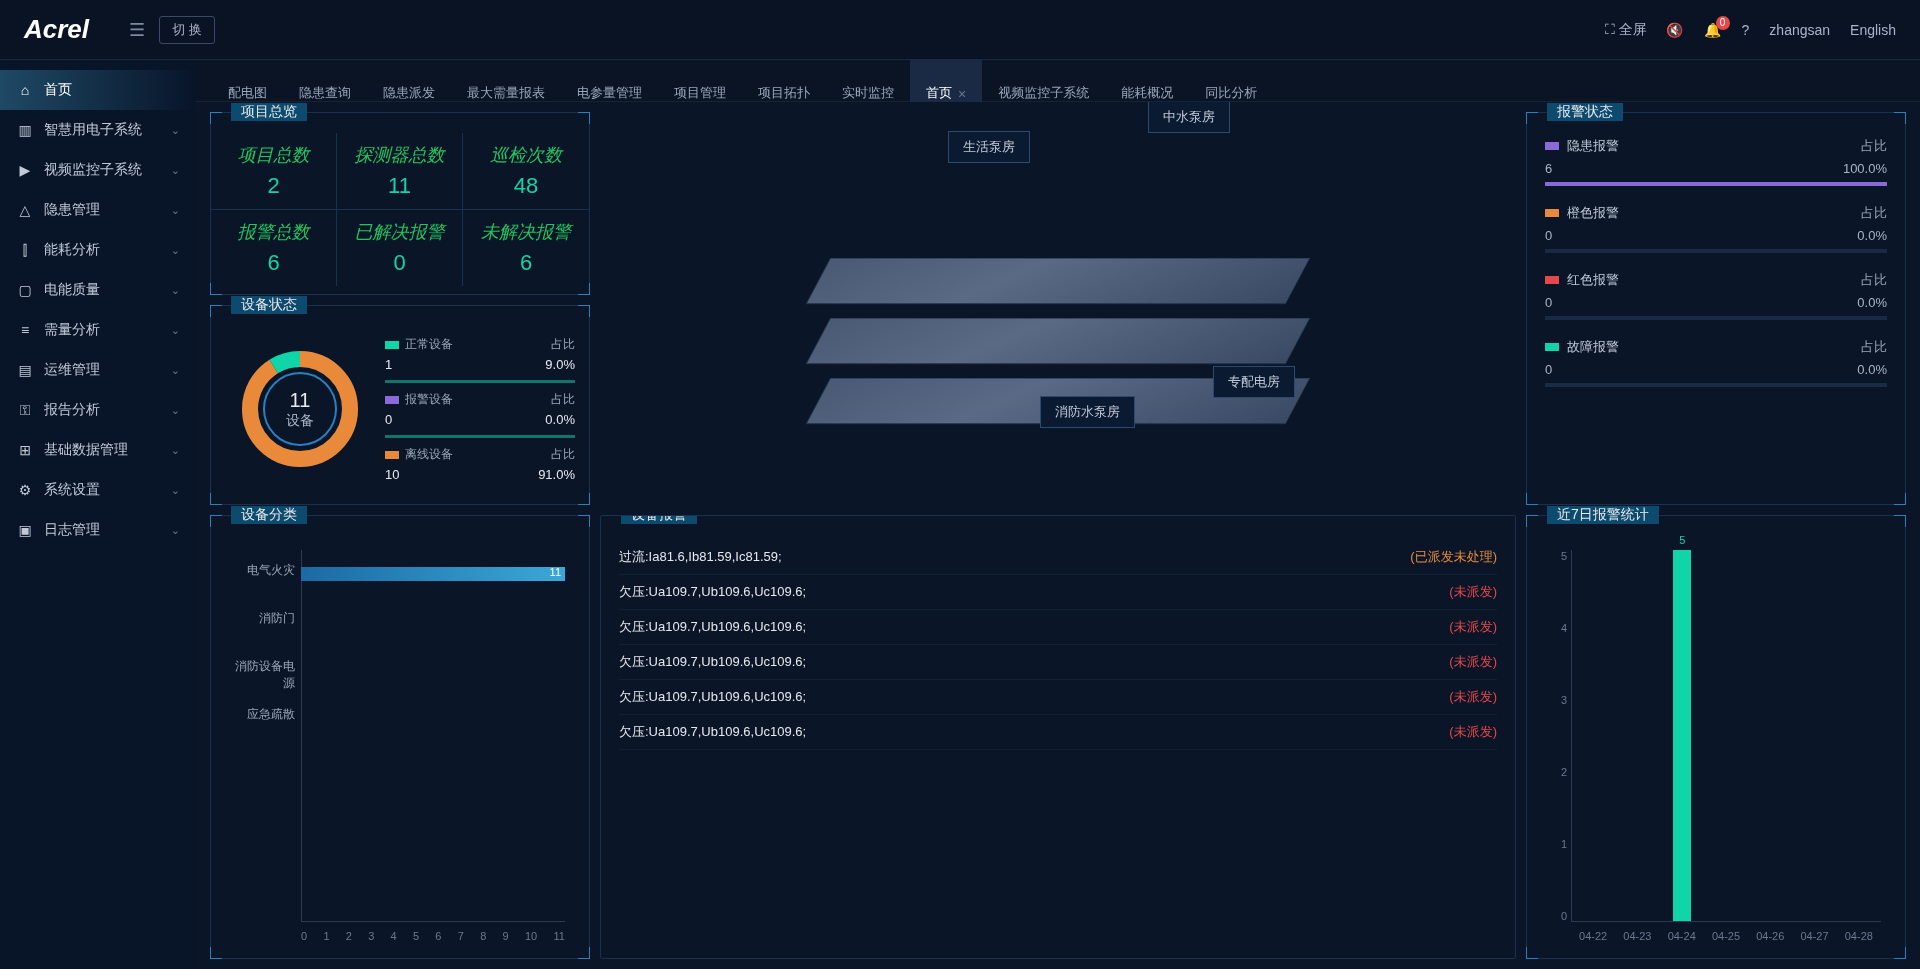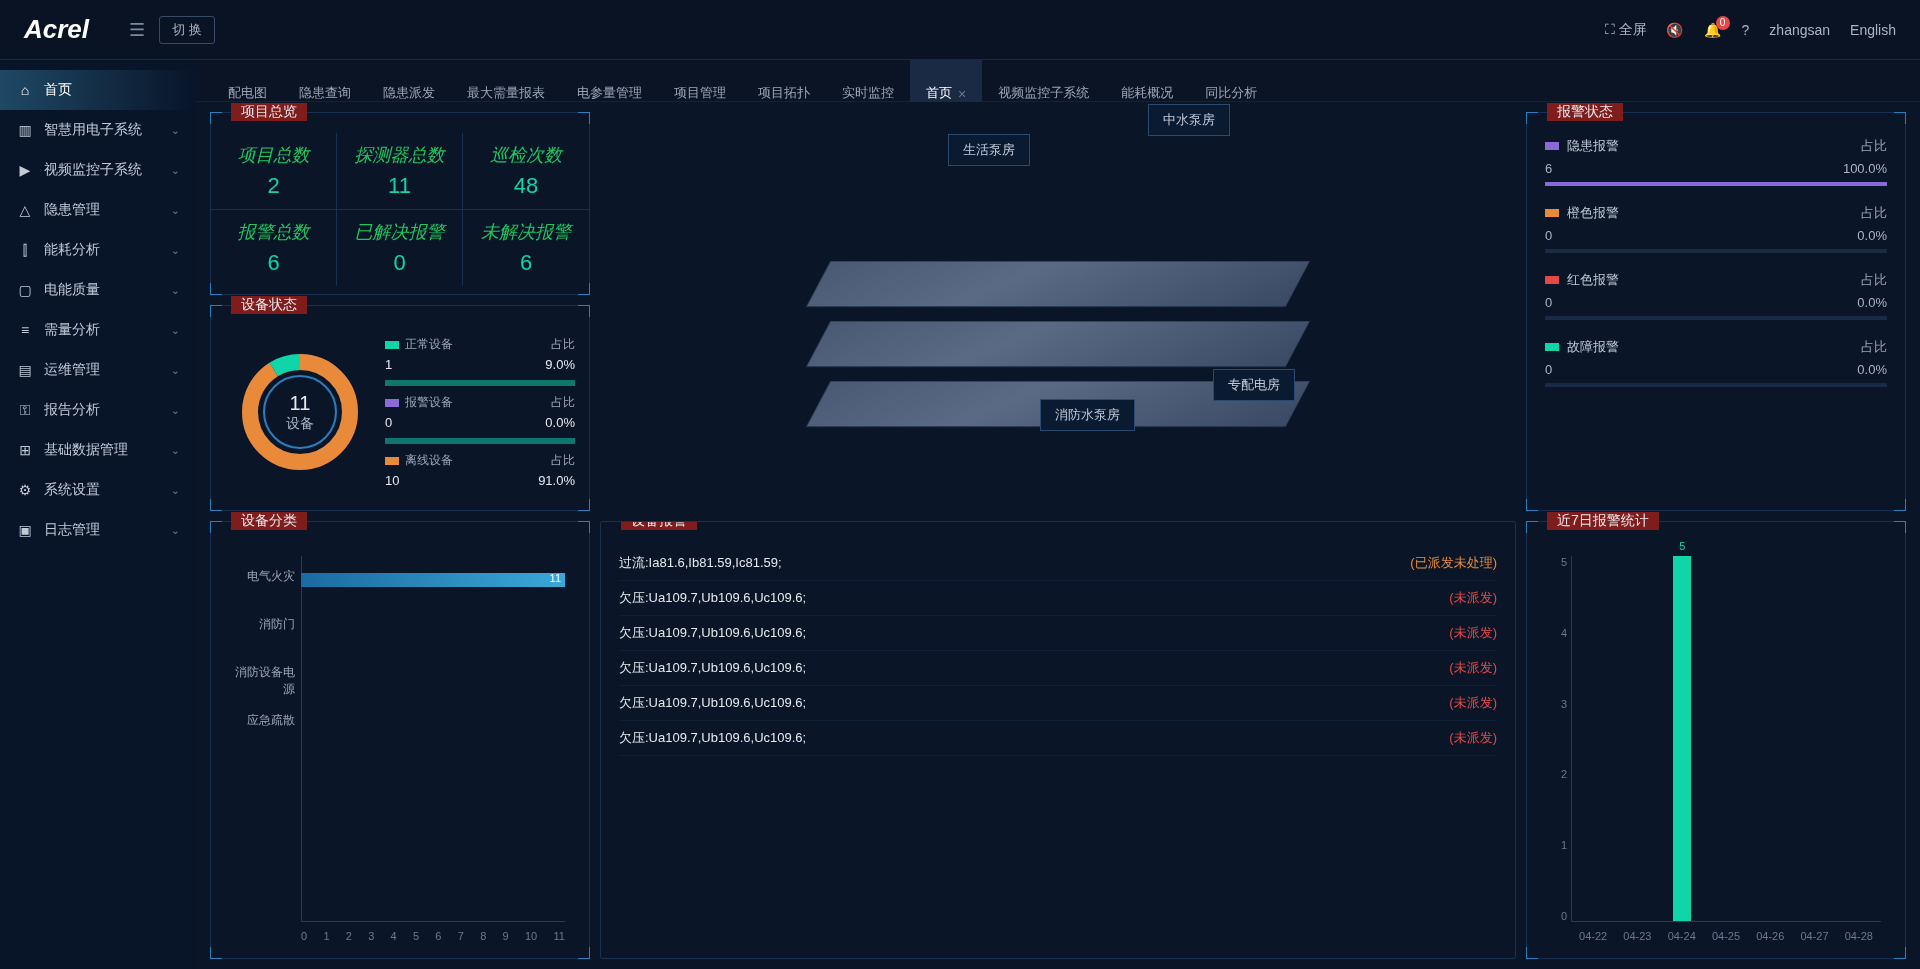--- a/index.html
+++ b/index.html
@@ -126,21 +126,21 @@
 .panel {
   border: 1px solid #1a3050;
   background: rgba(10,22,40,0.5);
   border-radius: 2px;
   position: relative;
 }
 .panel-title {
   position: absolute;
   top: -1px;
   left: 20px;
-  background: #7f1d1d;
+  background: #0c4a6e;
   padding: 0 10px;
   font-size: 14px;
   color: #e8e9ed;
   transform: translateY(-50%);
 }
 .panel-corner { position:absolute; width:12px; height:12px; border:1px solid #2a7fbf;}
 .panel-corner.tl{top:-1px;left:-1px;border-right:none;border-bottom:none;}
 .panel-corner.tr{top:-1px;right:-1px;border-left:none;border-bottom:none;}
 .panel-corner.bl{bottom:-1px;left:-1px;border-right:none;border-top:none;}
 .panel-corner.br{bottom:-1px;right:-1px;border-left:none;border-top:none;}
@@ -156,21 +156,21 @@
 .ov-cell:nth-child(3n) { border-right: none; }
 .ov-cell:nth-child(n+4) { border-bottom: none; }
 .ov-label { color: #22c55e; font-size: 18px; margin-bottom: 6px; font-style: italic; }
 .ov-val { color: #10d5a8; font-size: 22px; font-weight: 500; }
 
 .p-status { grid-column:1; grid-row:2; padding: 22px 14px 14px 14px; display:flex; gap: 10px; align-items:center;}
 .donut-wrap { position:relative; width:150px; height:150px; flex-shrink:0;}
 .donut-center { position:absolute; top:50%; left:50%; transform:translate(-50%,-50%); text-align:center; color:#aab4c8;}
 .donut-center .n{font-size:20px;color:#e8e9ed;}
 .status-list { flex:1; }
-.status-row { padding:8px 0; border-bottom:6px solid #0f766e;}
+.status-row { padding:8px 0; border-bottom:3px solid #0f766e;}
 .status-row:last-child{border-bottom:none;}
 .sr-top { display:flex; align-items:center; font-size:12px; color:#9aa6ba;}
 .sr-top .sw{ width:14px; height:8px; margin-right:6px;}
 .sr-top .pct{ margin-left:auto;}
 .sr-bot { display:flex; font-size:13px; margin-top:4px;}
 .sr-bot .pct{ margin-left:auto;}
 
 .p-category { grid-column:1; grid-row:3; padding:24px 14px 10px 14px; display:flex; flex-direction:column;}
 .hbar-area{flex:1; position:relative; padding:10px 10px 26px 76px;}
 .hbar-row{display:flex; align-items:center; height:48px;}

